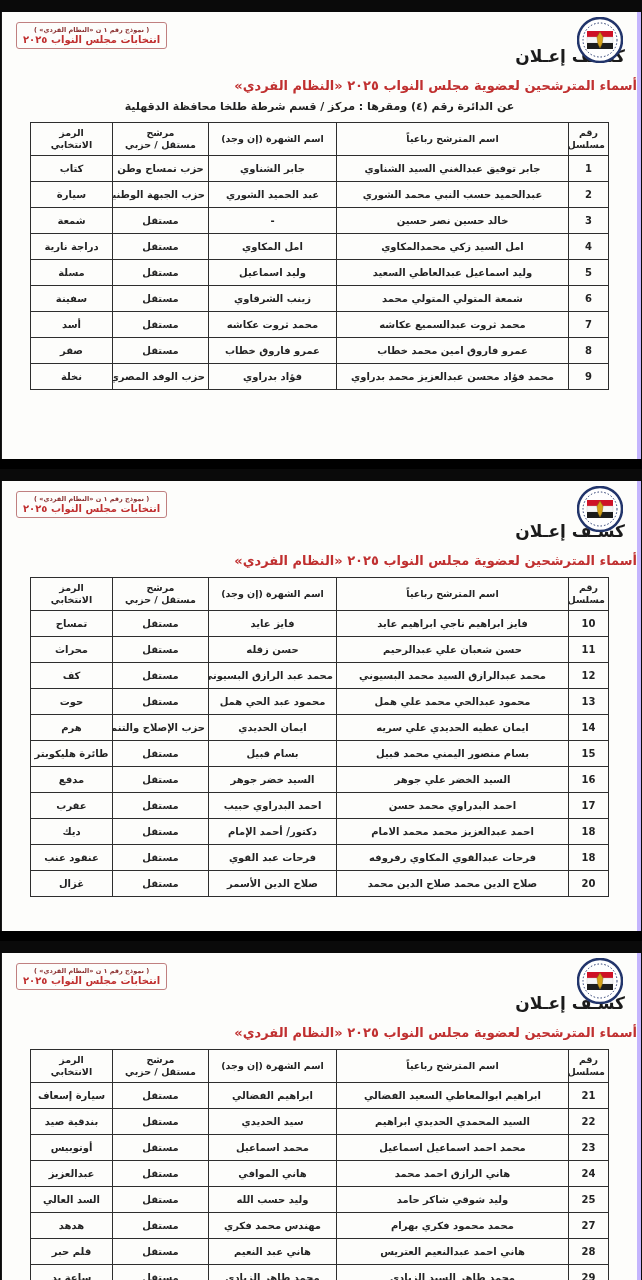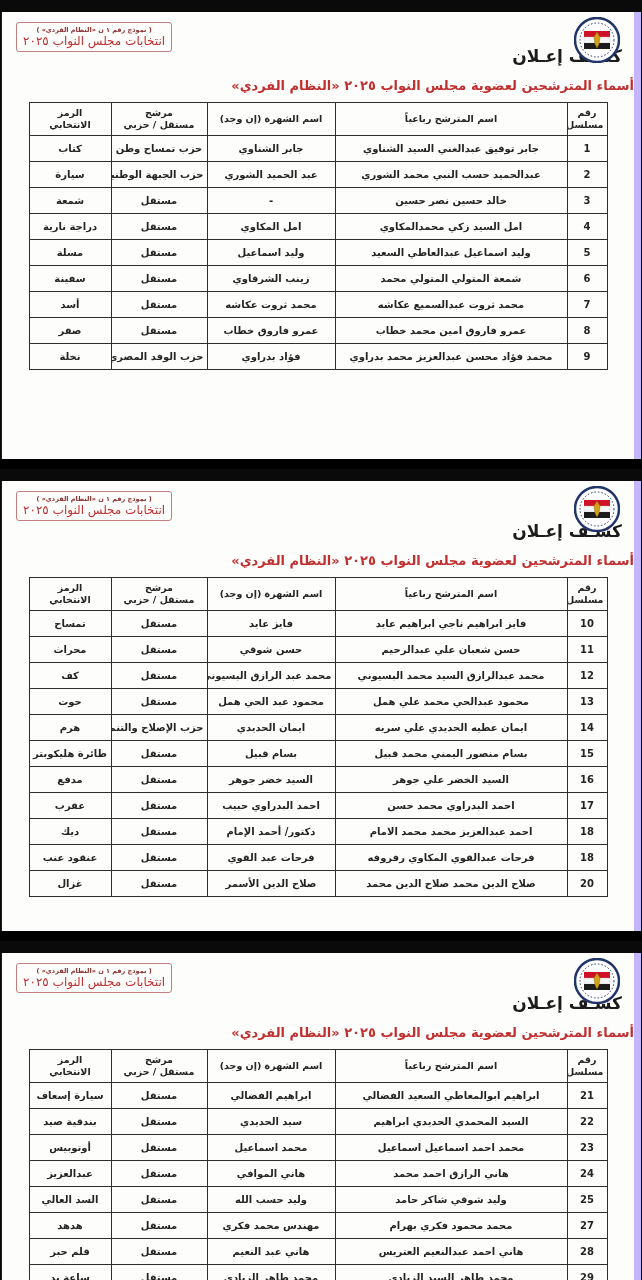--- a/index.html
+++ b/index.html
@@ -8,40 +8,40 @@
     background:#0a0a0a;
     font-family:"DejaVu Sans",sans-serif;
     overflow:hidden;
   }
   .page{
     position:relative;
     width:640px;
     margin:0 auto;
     background:#fdfdfb;
     border-left:1px solid #1a1a1a;
-    border-right:7px solid #c4b5fd;
+    border-right:4px solid #c4b5fd;
     box-sizing:border-box;
   }
   .page-gap{width:642px;background:#000;}
   .gap1{height:8px;border-top:2px solid #000;}
   .gap2{height:10px;}
   .page1{height:447px;}
   .page2{height:450px;}
   .page3{height:365px;}
 
   .stamp{
     position:absolute;top:10px;right:auto;left:14px;
     border:1px solid #c08080;
     border-radius:3px;
     padding:3px 6px;
     text-align:center;
     direction:rtl;
   }
   .stamp .l1{font-size:6.5px;color:#8a3030;font-weight:bold;white-space:nowrap;}
-  .stamp .l2{font-size:12px;color:#c03030;font-weight:normal;white-space:nowrap;}
+  .stamp .l2{font-size:10px;color:#c03030;font-weight:bold;white-space:nowrap;}
 
   .logo{position:absolute;top:5px;right:14px;width:46px;height:46px;}
 
   .title{
     text-align:right;
     font-size:17px;font-weight:bold;color:#1b1b1b;
     margin:12px;padding-top:34px;
     letter-spacing:1px;
   }
   .page2 .title,.page3 .title{padding-top:40px;}
@@ -87,20 +87,128 @@
   col.c-party{width:96px;}
   col.c-symbol{width:82px;}
 
   
   .logo svg{display:block;}
 </style>
 </head>
 <body>
 
 <section class="page page1">
+  <div class="stamp">
+    <div class="l1">( نموذج رقم ١ ن «النظام الفردي» )</div>
+    <div class="l2">انتخابات مجلس النواب ٢٠٢٥</div>
+  </div>
+  <div class="logo">
+    <svg width="46" height="46" viewBox="0 0 46 46">
+      <circle cx="23" cy="23" r="22" fill="#ffffff" stroke="#22356b" stroke-width="2.5"></circle>
+      <circle cx="23" cy="23" r="17" fill="none" stroke="#22356b" stroke-width="1" stroke-dasharray="1.5,2"></circle>
+      <rect x="10" y="14" width="26" height="6" fill="#ce1126"></rect>
+      <rect x="10" y="20" width="26" height="6" fill="#f5f5f5" stroke="#bbb" stroke-width="0.3"></rect>
+      <rect x="10" y="26" width="26" height="6" fill="#1c1c1c"></rect>
+      <path d="M23 15 L26 20 L25 27 L23 31 L21 27 L20 20 Z" fill="#d4a017" stroke="#8a6a0a" stroke-width="0.5"></path>
+    </svg>
+  </div>
+  <h1 class="title">كشـف إعـلان</h1>
+  <p class="subtitle" style="color:#c03030;">أسماء المترشحين لعضوية مجلس النواب ٢٠٢٥ «النظام الفردي»</p>
+  <p class="district">عن الدائرة رقم (٤)   ومقرها : مركز / قسم شرطة طلخا   محافظة الدقهلية</p>
+  <table class="cands">
+    <colgroup>
+        <col class="c-serial">
+        <col class="c-name">
+        <col class="c-alias">
+        <col class="c-party">
+        <col class="c-symbol">
+      </colgroup>
+    <thead>
+      <tr>
+        <th>رقم
+مسلسل</th>
+        <th>اسم المترشح رباعياً</th>
+        <th>اسم الشهرة (إن وجد)</th>
+        <th>مرشح
+مستقل / حزبي</th>
+        <th>الرمز
+الانتخابي</th>
+      </tr>
+    </thead>
+    <tbody>
+        <tr>
+          <td>1</td>
+          <td>جابر توفيق عبدالغني السيد الشناوي</td>
+          <td>جابر الشناوي</td>
+          <td>حزب تمساح وطن</td>
+          <td>كتاب</td>
+        </tr>
+        <tr>
+          <td>2</td>
+          <td>عبدالحميد حسب النبي محمد الشوري</td>
+          <td>عبد الحميد الشوري</td>
+          <td>حزب الجبهة الوطنية</td>
+          <td>سيارة</td>
+        </tr>
+        <tr>
+          <td>3</td>
+          <td>خالد حسين نصر حسين</td>
+          <td>-</td>
+          <td>مستقل</td>
+          <td>شمعة</td>
+        </tr>
+        <tr>
+          <td>4</td>
+          <td>امل السيد زكي محمدالمكاوي</td>
+          <td>امل المكاوي</td>
+          <td>مستقل</td>
+          <td>دراجة نارية</td>
+        </tr>
+        <tr>
+          <td>5</td>
+          <td>وليد اسماعيل عبدالعاطي السعيد</td>
+          <td>وليد اسماعيل</td>
+          <td>مستقل</td>
+          <td>مسلة</td>
+        </tr>
+        <tr>
+          <td>6</td>
+          <td>شمعة المتولي المتولي محمد</td>
+          <td>زينب الشرقاوي</td>
+          <td>مستقل</td>
+          <td>سفينة</td>
+        </tr>
+        <tr>
+          <td>7</td>
+          <td>محمد ثروت عبدالسميع عكاشه</td>
+          <td>محمد ثروت عكاشه</td>
+          <td>مستقل</td>
+          <td>أسد</td>
+        </tr>
+        <tr>
+          <td>8</td>
+          <td>عمرو فاروق امين محمد خطاب</td>
+          <td>عمرو فاروق خطاب</td>
+          <td>مستقل</td>
+          <td>صقر</td>
+        </tr>
+        <tr>
+          <td>9</td>
+          <td>محمد فؤاد محسن عبدالعزيز محمد بدراوي</td>
+          <td>فؤاد بدراوي</td>
+          <td>حزب الوفد المصري</td>
+          <td>نخلة</td>
+        </tr>
+      </tbody>
+  </table>
+</section>
+
+<div class="page-gap gap1"></div>
+
+<section class="page page2">
   <div class="stamp">
     <div class="l1">( نموذج رقم ١ ن «النظام الفردي» )</div>
     <div class="l2">انتخابات مجلس النواب ٢٠٢٥</div>
   </div>
   <div class="logo">
     <svg width="46" height="46" viewBox="0 0 46 46">
       <circle cx="23" cy="23" r="22" fill="#ffffff" stroke="#22356b" stroke-width="2.5"></circle>
       <circle cx="23" cy="23" r="17" fill="none" stroke="#22356b" stroke-width="1" stroke-dasharray="1.5,2"></circle>
       <rect x="10" y="14" width="26" height="6" fill="#ce1126"></rect>
       <rect x="10" y="20" width="26" height="6" fill="#f5f5f5" stroke="#bbb" stroke-width="0.3"></rect>
@@ -125,89 +233,103 @@
         <th>اسم المترشح رباعياً</th>
         <th>اسم الشهرة (إن وجد)</th>
         <th>مرشح
 مستقل / حزبي</th>
         <th>الرمز
 الانتخابي</th>
       </tr>
     </thead>
     <tbody>
         <tr>
-          <td>1</td>
-          <td>جابر توفيق عبدالغني السيد الشناوي</td>
-          <td>جابر الشناوي</td>
-          <td>حزب تمساح وطن</td>
-          <td>كتاب</td>
-        </tr>
-        <tr>
-          <td>2</td>
-          <td>عبدالحميد حسب النبي محمد الشوري</td>
-          <td>عبد الحميد الشوري</td>
-          <td>حزب الجبهة الوطنية</td>
-          <td>سيارة</td>
-        </tr>
-        <tr>
-          <td>3</td>
-          <td>خالد حسين نصر حسين</td>
-          <td>-</td>
-          <td>مستقل</td>
-          <td>شمعة</td>
-        </tr>
-        <tr>
-          <td>4</td>
-          <td>امل السيد زكي محمدالمكاوي</td>
-          <td>امل المكاوي</td>
-          <td>مستقل</td>
-          <td>دراجة نارية</td>
-        </tr>
-        <tr>
-          <td>5</td>
-          <td>وليد اسماعيل عبدالعاطي السعيد</td>
-          <td>وليد اسماعيل</td>
-          <td>مستقل</td>
-          <td>مسلة</td>
-        </tr>
-        <tr>
-          <td>6</td>
-          <td>شمعة المتولي المتولي محمد</td>
-          <td>زينب الشرقاوي</td>
-          <td>مستقل</td>
-          <td>سفينة</td>
-        </tr>
-        <tr>
-          <td>7</td>
-          <td>محمد ثروت عبدالسميع عكاشه</td>
-          <td>محمد ثروت عكاشه</td>
-          <td>مستقل</td>
-          <td>أسد</td>
-        </tr>
-        <tr>
-          <td>8</td>
-          <td>عمرو فاروق امين محمد خطاب</td>
-          <td>عمرو فاروق خطاب</td>
-          <td>مستقل</td>
-          <td>صقر</td>
-        </tr>
-        <tr>
-          <td>9</td>
-          <td>محمد فؤاد محسن عبدالعزيز محمد بدراوي</td>
-          <td>فؤاد بدراوي</td>
-          <td>حزب الوفد المصري</td>
-          <td>نخلة</td>
+          <td>10</td>
+          <td>فايز ابراهيم ناجي ابراهيم عايد</td>
+          <td>فايز عايد</td>
+          <td>مستقل</td>
+          <td>تمساح</td>
+        </tr>
+        <tr>
+          <td>11</td>
+          <td>حسن شعبان علي عبدالرحيم</td>
+          <td>حسن زقله</td>
+          <td>مستقل</td>
+          <td>محراث</td>
+        </tr>
+        <tr>
+          <td>12</td>
+          <td>محمد عبدالرازق السيد محمد البسيوني</td>
+          <td>محمد عبد الرازق البسيوني</td>
+          <td>مستقل</td>
+          <td>كف</td>
+        </tr>
+        <tr>
+          <td>13</td>
+          <td>محمود عبدالحي محمد علي همل</td>
+          <td>محمود عبد الحي همل</td>
+          <td>مستقل</td>
+          <td>حوت</td>
+        </tr>
+        <tr>
+          <td>14</td>
+          <td>ايمان عطيه الحديدي علي سريه</td>
+          <td>ايمان الحديدي</td>
+          <td>حزب الإصلاح والتنمية</td>
+          <td>هرم</td>
+        </tr>
+        <tr>
+          <td>15</td>
+          <td>بسام منصور اليمني محمد قبيل</td>
+          <td>بسام قبيل</td>
+          <td>مستقل</td>
+          <td>طائرة هليكوبتر</td>
+        </tr>
+        <tr>
+          <td>16</td>
+          <td>السيد الخضر علي جوهر</td>
+          <td>السيد خضر جوهر</td>
+          <td>مستقل</td>
+          <td>مدفع</td>
+        </tr>
+        <tr>
+          <td>17</td>
+          <td>احمد البدراوي محمد حسن</td>
+          <td>احمد البدراوي حبيب</td>
+          <td>مستقل</td>
+          <td>عقرب</td>
+        </tr>
+        <tr>
+          <td>18</td>
+          <td>احمد عبدالعزيز محمد محمد الامام</td>
+          <td>دكتور/ أحمد الإمام</td>
+          <td>مستقل</td>
+          <td>ديك</td>
+        </tr>
+        <tr>
+          <td>18</td>
+          <td>فرحات عبدالقوي المكاوي رفروفه</td>
+          <td>فرحات عبد القوي</td>
+          <td>مستقل</td>
+          <td>عنقود عنب</td>
+        </tr>
+        <tr>
+          <td>20</td>
+          <td>صلاح الدين محمد صلاح الدين محمد</td>
+          <td>صلاح الدين الأسمر</td>
+          <td>مستقل</td>
+          <td>غزال</td>
         </tr>
       </tbody>
   </table>
 </section>
 
-<div class="page-gap gap1"></div>
-
-<section class="page page2">
+<div class="page-gap gap2"></div>
+
+<section class="page page3">
   <div class="stamp">
     <div class="l1">( نموذج رقم ١ ن «النظام الفردي» )</div>
     <div class="l2">انتخابات مجلس النواب ٢٠٢٥</div>
   </div>
   <div class="logo">
     <svg width="46" height="46" viewBox="0 0 46 46">
       <circle cx="23" cy="23" r="22" fill="#ffffff" stroke="#22356b" stroke-width="2.5"></circle>
       <circle cx="23" cy="23" r="17" fill="none" stroke="#22356b" stroke-width="1" stroke-dasharray="1.5,2"></circle>
       <rect x="10" y="14" width="26" height="6" fill="#ce1126"></rect>
       <rect x="10" y="20" width="26" height="6" fill="#f5f5f5" stroke="#bbb" stroke-width="0.3"></rect>
@@ -232,205 +354,84 @@
         <th>اسم المترشح رباعياً</th>
         <th>اسم الشهرة (إن وجد)</th>
         <th>مرشح
 مستقل / حزبي</th>
         <th>الرمز
 الانتخابي</th>
       </tr>
     </thead>
     <tbody>
         <tr>
-          <td>10</td>
-          <td>فايز ابراهيم ناجي ابراهيم عايد</td>
-          <td>فايز عايد</td>
-          <td>مستقل</td>
-          <td>تمساح</td>
-        </tr>
-        <tr>
-          <td>11</td>
-          <td>حسن شعبان علي عبدالرحيم</td>
-          <td>حسن شوقي</td>
-          <td>مستقل</td>
-          <td>محراث</td>
-        </tr>
-        <tr>
-          <td>12</td>
-          <td>محمد عبدالرازق السيد محمد البسيوني</td>
-          <td>محمد عبد الرازق البسيوني</td>
-          <td>مستقل</td>
-          <td>كف</td>
-        </tr>
-        <tr>
-          <td>13</td>
-          <td>محمود عبدالحي محمد علي همل</td>
-          <td>محمود عبد الحي همل</td>
-          <td>مستقل</td>
-          <td>حوت</td>
-        </tr>
-        <tr>
-          <td>14</td>
-          <td>ايمان عطيه الحديدي علي سريه</td>
-          <td>ايمان الحديدي</td>
-          <td>حزب الإصلاح والتنمية</td>
-          <td>هرم</td>
-        </tr>
-        <tr>
-          <td>15</td>
-          <td>بسام منصور اليمني محمد قبيل</td>
-          <td>بسام قبيل</td>
-          <td>مستقل</td>
-          <td>طائرة هليكوبتر</td>
-        </tr>
-        <tr>
-          <td>16</td>
-          <td>السيد الخضر علي جوهر</td>
-          <td>السيد خضر جوهر</td>
-          <td>مستقل</td>
-          <td>مدفع</td>
-        </tr>
-        <tr>
-          <td>17</td>
-          <td>احمد البدراوي محمد حسن</td>
-          <td>احمد البدراوي حبيب</td>
-          <td>مستقل</td>
-          <td>عقرب</td>
-        </tr>
-        <tr>
-          <td>18</td>
-          <td>احمد عبدالعزيز محمد محمد الامام</td>
-          <td>دكتور/ أحمد الإمام</td>
-          <td>مستقل</td>
-          <td>ديك</td>
-        </tr>
-        <tr>
-          <td>18</td>
-          <td>فرحات عبدالقوي المكاوي رفروفه</td>
-          <td>فرحات عبد القوي</td>
-          <td>مستقل</td>
-          <td>عنقود عنب</td>
-        </tr>
-        <tr>
-          <td>20</td>
-          <td>صلاح الدين محمد صلاح الدين محمد</td>
-          <td>صلاح الدين الأسمر</td>
-          <td>مستقل</td>
-          <td>غزال</td>
+          <td>21</td>
+          <td>ابراهيم ابوالمعاطي السعيد الفضالي</td>
+          <td>ابراهيم الفضالي</td>
+          <td>مستقل</td>
+          <td>سيارة إسعاف</td>
+        </tr>
+        <tr>
+          <td>22</td>
+          <td>السيد المحمدي الحديدي ابراهيم</td>
+          <td>سيد الحديدي</td>
+          <td>مستقل</td>
+          <td>بندقية صيد</td>
+        </tr>
+        <tr>
+          <td>23</td>
+          <td>محمد احمد اسماعيل اسماعيل</td>
+          <td>محمد اسماعيل</td>
+          <td>مستقل</td>
+          <td>أوتوبيس</td>
+        </tr>
+        <tr>
+          <td>24</td>
+          <td>هاني الرازق احمد محمد</td>
+          <td>هاني الموافي</td>
+          <td>مستقل</td>
+          <td>عبدالعزيز</td>
+        </tr>
+        <tr>
+          <td>25</td>
+          <td>وليد شوقي شاكر حامد</td>
+          <td>وليد حسب الله</td>
+          <td>مستقل</td>
+          <td>السد العالي</td>
+        </tr>
+        <tr>
+          <td>27</td>
+          <td>محمد محمود فكري بهرام</td>
+          <td>مهندس محمد فكري</td>
+          <td>مستقل</td>
+          <td>هدهد</td>
+        </tr>
+        <tr>
+          <td>28</td>
+          <td>هاني احمد عبدالنعيم العتريس</td>
+          <td>هاني عبد النعيم</td>
+          <td>مستقل</td>
+          <td>قلم حبر</td>
+        </tr>
+        <tr>
+          <td>29</td>
+          <td>محمد طاهر السيد الزيادي</td>
+          <td>محمد طاهر الزيادي</td>
+          <td>مستقل</td>
+          <td>ساعة يد</td>
+        </tr>
+        <tr>
+          <td>31</td>
+          <td>السيد عزت حسن القصبي</td>
+          <td>السيد الزميتي</td>
+          <td>مستقل</td>
+          <td>سهم</td>
+        </tr>
+        <tr>
+          <td>32</td>
+          <td>احمد السيد محمد الحماقي</td>
+          <td>احمد الحماقي</td>
+          <td>مستقل</td>
+          <td>منبه</td>
         </tr>
       </tbody>
   </table>
 </section>
 
-<div class="page-gap gap2"></div>
-
-<section class="page page3">
-  <div class="stamp">
-    <div class="l1">( نموذج رقم ١ ن «النظام الفردي» )</div>
-    <div class="l2">انتخابات مجلس النواب ٢٠٢٥</div>
-  </div>
-  <div class="logo">
-    <svg width="46" height="46" viewBox="0 0 46 46">
-      <circle cx="23" cy="23" r="22" fill="#ffffff" stroke="#22356b" stroke-width="2.5"></circle>
-      <circle cx="23" cy="23" r="17" fill="none" stroke="#22356b" stroke-width="1" stroke-dasharray="1.5,2"></circle>
-      <rect x="10" y="14" width="26" height="6" fill="#ce1126"></rect>
-      <rect x="10" y="20" width="26" height="6" fill="#f5f5f5" stroke="#bbb" stroke-width="0.3"></rect>
-      <rect x="10" y="26" width="26" height="6" fill="#1c1c1c"></rect>
-      <path d="M23 15 L26 20 L25 27 L23 31 L21 27 L20 20 Z" fill="#d4a017" stroke="#8a6a0a" stroke-width="0.5"></path>
-    </svg>
-  </div>
-  <h1 class="title">كشـف إعـلان</h1>
-  <p class="subtitle" style="color:#c03030;">أسماء المترشحين لعضوية مجلس النواب ٢٠٢٥ «النظام الفردي»</p>
-  <table class="cands">
-    <colgroup>
-        <col class="c-serial">
-        <col class="c-name">
-        <col class="c-alias">
-        <col class="c-party">
-        <col class="c-symbol">
-      </colgroup>
-    <thead>
-      <tr>
-        <th>رقم
-مسلسل</th>
-        <th>اسم المترشح رباعياً</th>
-        <th>اسم الشهرة (إن وجد)</th>
-        <th>مرشح
-مستقل / حزبي</th>
-        <th>الرمز
-الانتخابي</th>
-      </tr>
-    </thead>
-    <tbody>
-        <tr>
-          <td>21</td>
-          <td>ابراهيم ابوالمعاطي السعيد الفضالي</td>
-          <td>ابراهيم الفضالي</td>
-          <td>مستقل</td>
-          <td>سيارة إسعاف</td>
-        </tr>
-        <tr>
-          <td>22</td>
-          <td>السيد المحمدي الحديدي ابراهيم</td>
-          <td>سيد الحديدي</td>
-          <td>مستقل</td>
-          <td>بندقية صيد</td>
-        </tr>
-        <tr>
-          <td>23</td>
-          <td>محمد احمد اسماعيل اسماعيل</td>
-          <td>محمد اسماعيل</td>
-          <td>مستقل</td>
-          <td>أوتوبيس</td>
-        </tr>
-        <tr>
-          <td>24</td>
-          <td>هاني الرازق احمد محمد</td>
-          <td>هاني الموافي</td>
-          <td>مستقل</td>
-          <td>عبدالعزيز</td>
-        </tr>
-        <tr>
-          <td>25</td>
-          <td>وليد شوقي شاكر حامد</td>
-          <td>وليد حسب الله</td>
-          <td>مستقل</td>
-          <td>السد العالي</td>
-        </tr>
-        <tr>
-          <td>27</td>
-          <td>محمد محمود فكري بهرام</td>
-          <td>مهندس محمد فكري</td>
-          <td>مستقل</td>
-          <td>هدهد</td>
-        </tr>
-        <tr>
-          <td>28</td>
-          <td>هاني احمد عبدالنعيم العتريس</td>
-          <td>هاني عبد النعيم</td>
-          <td>مستقل</td>
-          <td>قلم حبر</td>
-        </tr>
-        <tr>
-          <td>29</td>
-          <td>محمد طاهر السيد الزيادي</td>
-          <td>محمد طاهر الزيادي</td>
-          <td>مستقل</td>
-          <td>ساعة يد</td>
-        </tr>
-        <tr>
-          <td>31</td>
-          <td>السيد عزت حسن القصبي</td>
-          <td>السيد الزميتي</td>
-          <td>مستقل</td>
-          <td>سهم</td>
-        </tr>
-        <tr>
-          <td>32</td>
-          <td>احمد السيد محمد الحماقي</td>
-          <td>احمد الحماقي</td>
-          <td>مستقل</td>
-          <td>منبه</td>
-        </tr>
-      </tbody>
-  </table>
-</section>
-
 </body></html>

